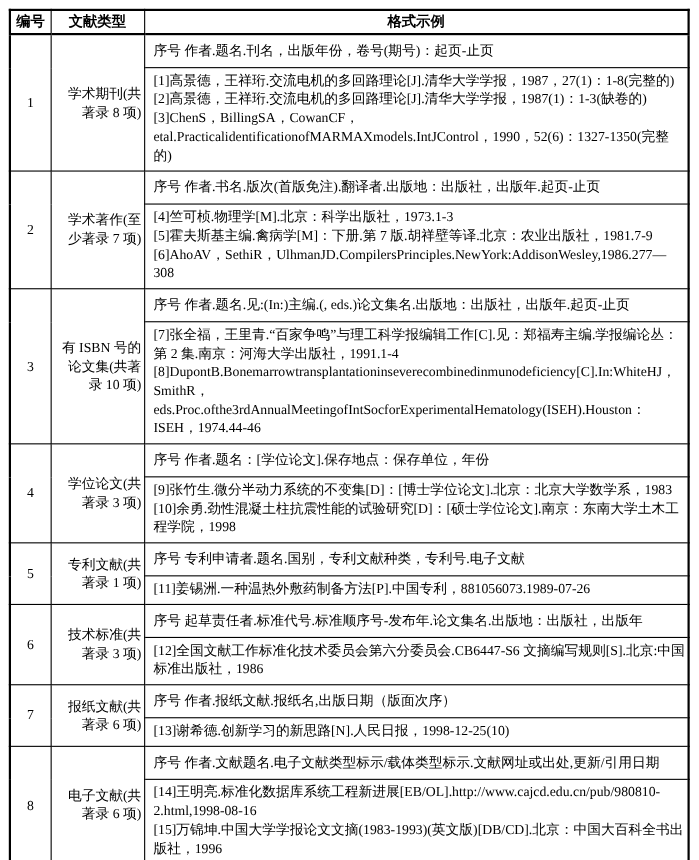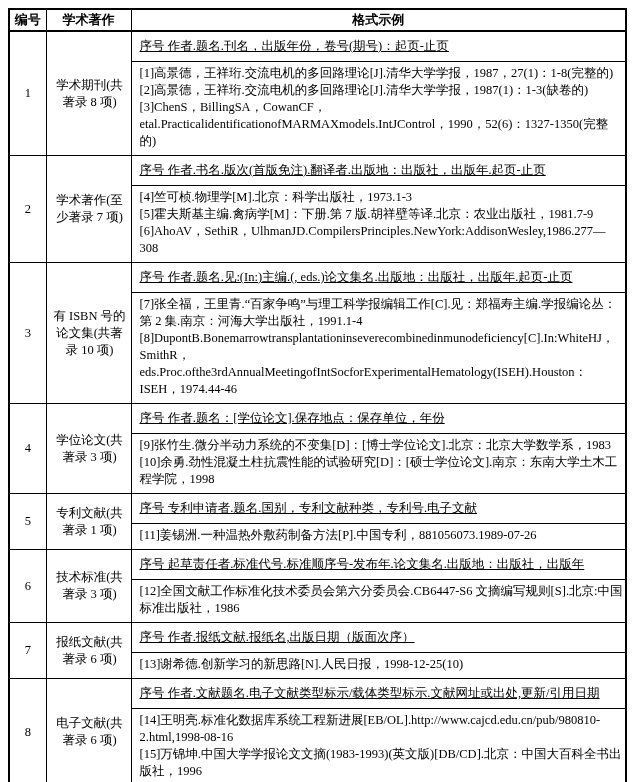--- a/index.html
+++ b/index.html
@@ -42,48 +42,47 @@
   }
   td {
     font-size: 12.5px;
     line-height: 17px;
   }
   td.num-cell {
     text-align: center;
     padding: 1px;
   }
   td.type-cell {
-    text-align: center;
+    text-align: right;
     padding: 1px 2px 1px 4px;
   }
   td.spec-cell {
     vertical-align: top;
     padding: 6px 1px 6px 8px;
-    text-decoration: underline;
   }
   td.examples-cell {
     vertical-align: top;
     padding: 3px 1px 5px 8px;
   }
   .entry { overflow-wrap: break-word; }
 </style>
 </head>
 <body>
 
 <div class="page">
   <table class="ref-table">
     <colgroup>
       <col class="c-no">
       <col class="c-type">
       <col class="c-fmt">
     </colgroup>
     <thead>
       <tr>
         <th>编号</th>
-        <th>学术著作</th>
+        <th>文献类型</th>
         <th>格式示例</th>
       </tr>
     </thead>
     <tbody id="table-body">
   <tr class="spec-row">
     <td class="num-cell" rowspan="2">1</td>
     <td class="type-cell" rowspan="2">学术期刊(共著录 8 项)</td>
     <td class="spec-cell">序号 作者.题名.刊名，出版年份，卷号(期号)：起页-止页</td>
   </tr>
   <tr class="examples-row">

